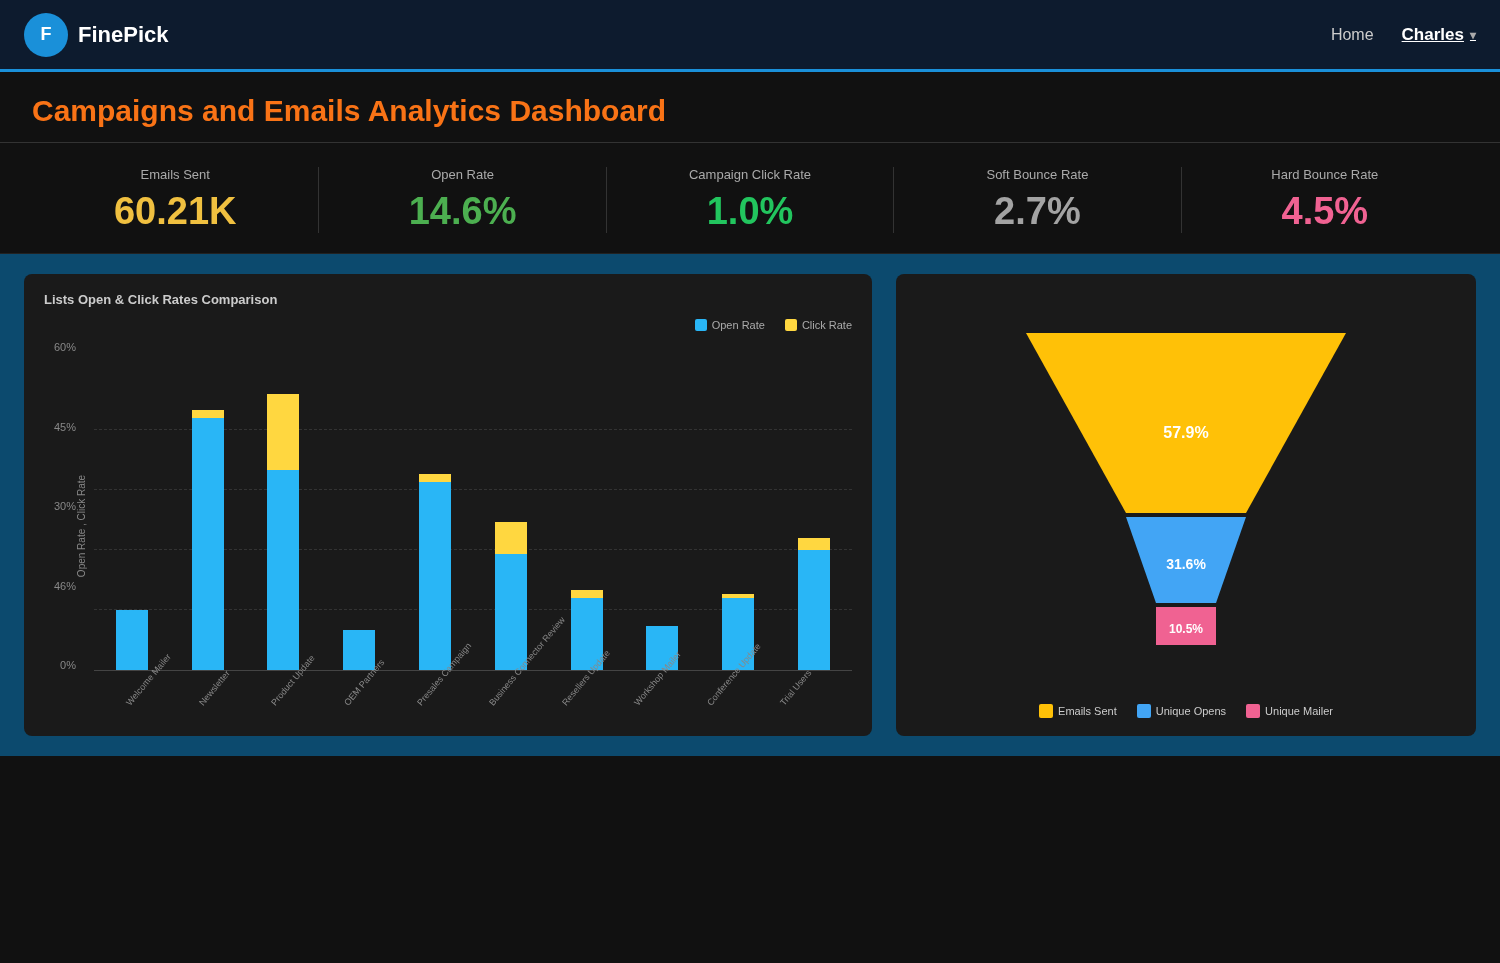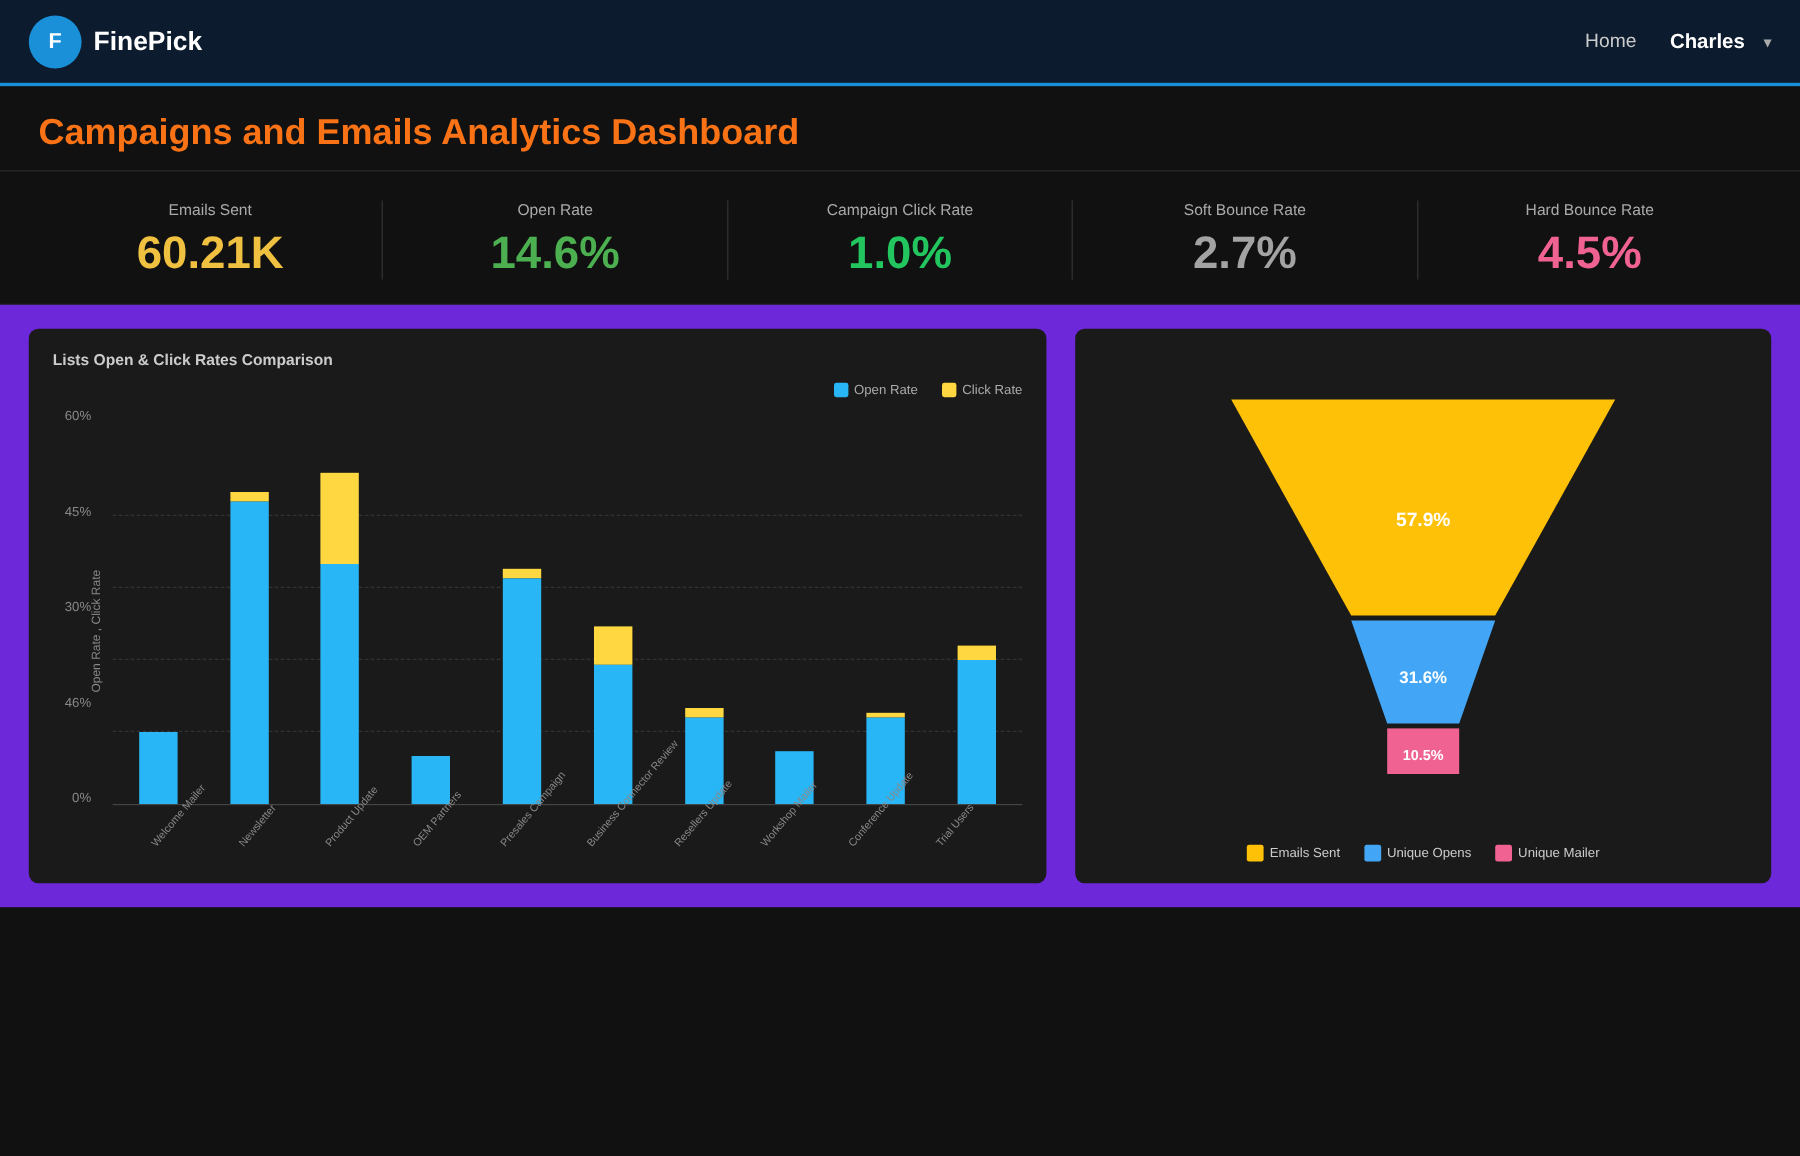--- a/index.html
+++ b/index.html
@@ -28,22 +28,22 @@
       font-weight: bold; font-size: 18px; color: #fff;
     }
     .brand-name {
       font-size: 22px; font-weight: bold; color: #fff;
     }
     .navbar-right {
       display: flex; align-items: center; gap: 28px; justify-content: space-between;
     }
     .nav-link { color: #ccc; font-size: 16px; cursor: pointer; }
     .nav-user {
-      display: flex; align-items: center; gap: 16px;
-      color: #fff; font-size: 17px; font-weight: 600; cursor: pointer;
+      display: flex; align-items: center; gap: 6px;
+      color: #fff; font-size: 17px; font-weight: 600; cursor: pointer; text-decoration: underline;
     }
     .chevron-down { font-size: 12px; color: #aaa; }
 
     
     .page-header {
       background: #111;
       padding: 22px 32px 14px 32px;
       border-bottom: 1px solid #333;
     }
     .page-title {
@@ -76,21 +76,21 @@
     .color-green { color: #4caf50; }
     .color-blue { color: #22c55e; text-align: center; }
     .color-purple { color: #a3a3a3; }
     .color-pink { color: #f06292; }
 
     
     .main-content {
       display: flex;
       padding: 20px 24px;
       gap: 24px;
-      background: #6d28d9;
+      background: #0c4a6e;
     }
 
     
     .left-panel {
       flex: 1;
       background: #1a1a1a;
       border-radius: 8px;
       padding: 18px 20px;
       min-width: 0;
     }

